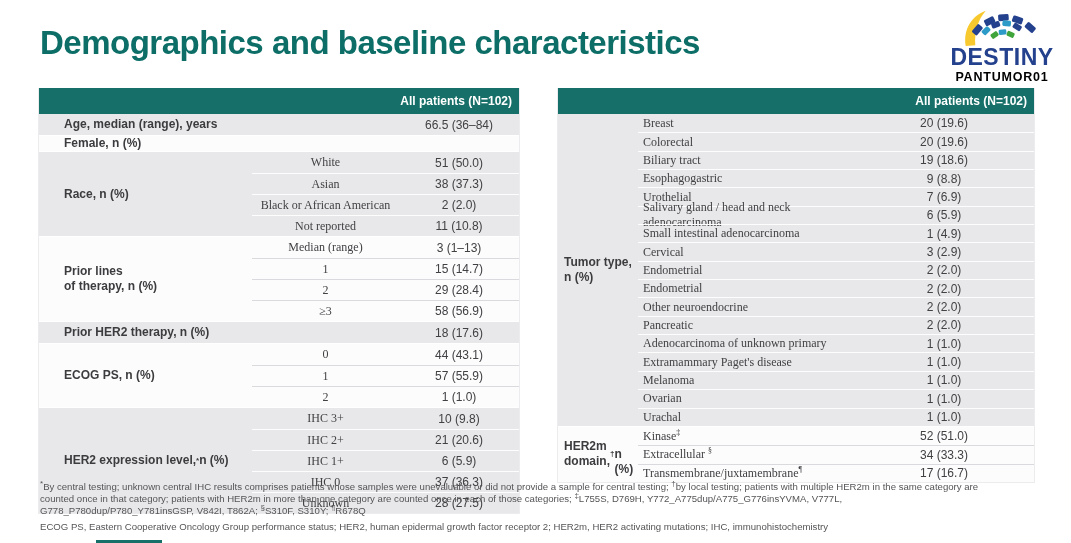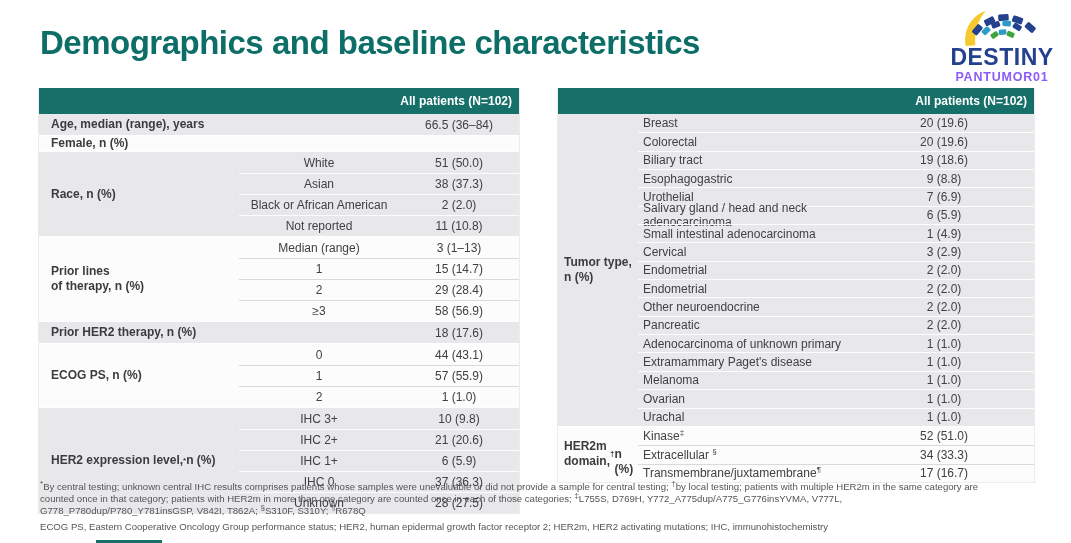--- a/index.html
+++ b/index.html
@@ -9,47 +9,47 @@
 
   .page-title {
     position:absolute; left:40px; top:24px;
     font-size:33px; font-weight:bold; color:#0c6e67; letter-spacing:-0.5px;
   }
 
   
   .logo { position:absolute; top:6px; right:10px; width:118px; text-align:center; }
   .logo-fan { display:block; margin:0 auto; }
   .logo-brand { font-size:23px; font-weight:bold; color:#24418e; letter-spacing:0.5px; line-height:1; margin-top:-2px; }
-  .logo-sub { font-size:12.5px; font-weight:bold; color:#8b5cf6; letter-spacing:0.8px; margin-top:1px; }
+  .logo-sub { font-size:12.5px; font-weight:bold; color:#000000; letter-spacing:0.8px; margin-top:1px; }
 
   
   .tbl { position:absolute; top:88px; border-left:1px solid #ececef; border-right:1px solid #ececef; border-bottom:1px solid #ececef; }
   .tbl-left  { left:38px;  width:482px; }
   .tbl-right { left:557px; width:478px; }
   .tbl-head {
     height:26px; background:#166f69; color:#fff; font-weight:bold; font-size:12px;
     display:flex; align-items:center; justify-content:flex-end; padding-right:7px;
   }
   .section { display:flex; }
   .section + .section { border-top:1px solid #fff; }
   .section.gray  { background:#e8e8eb; }
   .section.white { background:#fcfcfd; }
   .sec-label {
     font-weight:bold; font-size:12px; color:#3c3c3f;
     display:flex; align-items:center; white-space:pre-line; line-height:1.25;
   }
-  .tbl-left  .sec-label { width:200px; padding-left:12px; }
+  .tbl-left  .sec-label { width:200px; padding-left:12px;margin-left:13px; }
   .tbl-right .sec-label { width:80px;  padding-left:6px; }
   .sec-rows { flex:1; display:flex; flex-direction:column; }
   .row { display:flex; align-items:center; font-size:12px; color:#414144; }
   .tbl-left  .row { height:21px; }
   .tbl-right .row { height:18.35px; }
   .section.gray  .row + .row { border-top:1px solid #fdfdfd; }
   .section.white .row + .row { border-top:1px solid #dadade; }
-  .sub { flex:1; }
+  .sub { flex:1;font-family:Liberation Serif, serif; }
   .tbl-left  .sub { text-align:center; }
   .tbl-right .sub { text-align:left; padding-left:5px; }
   .val { text-align:center; }
   .tbl-left  .val { width:120px; }
   .tbl-right .val { width:180px; }
   sup { font-size:8px; vertical-align:super; line-height:0; }
 
   
   .footnotes { position:absolute; left:40px; top:481px; width:1010px; font-size:9.6px; color:#555558; line-height:12px; }
   .footnote-line { white-space:nowrap; }

